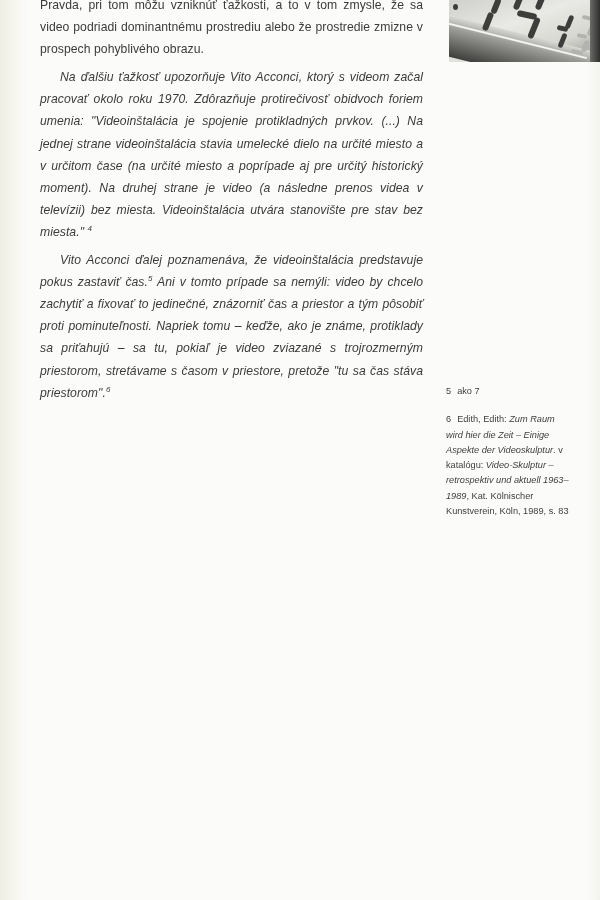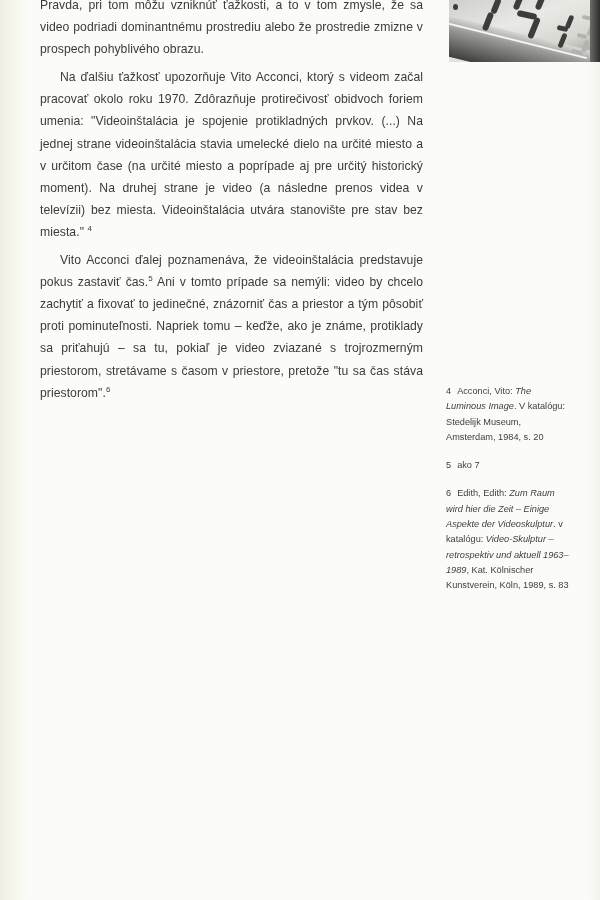--- a/index.html
+++ b/index.html
@@ -37,20 +37,21 @@
       letter-spacing: 0.05px;
       color: #3b3b3b;
     }
     .main-column p {
       margin: 0 0 6px 0;
       text-align: justify;
       text-align-last: left;
     }
     .main-column p.indent {
       text-indent: 20px;
+      font-style: italic;
     }
     sup {
       font-size: 8px;
       line-height: 0;
       vertical-align: 5px;
     }
     .photo {
       position: absolute;
       left: 449px;
       top: 0;
@@ -145,21 +146,18 @@
   <div class="seg faint" style="left:133px;top:16px;width:12px;height:4px;transform:rotate(12deg);"></div>
   <div class="seg faint" style="left:140px;top:22px;width:5px;height:14px;transform:rotate(22deg);"></div>
   <div class="seg faint" style="left:128px;top:34px;width:10px;height:4px;transform:rotate(12deg);"></div>
   <div class="seg faint" style="left:134px;top:40px;width:5px;height:12px;transform:rotate(22deg);"></div>
   <div class="seg faint" style="left:122px;top:50px;width:12px;height:4px;transform:rotate(12deg);"></div>
   <div class="right-dark"></div>
 </div>
 
 <div class="sidenotes">
   <div class="note">
-    <span class="num">4</span><span>Acconci, Vito: </span><em>The Luminous Image</em><span>. V katalógu: Stedelijk Museum, Amsterdam, 1984, s. 20</span>
-  </div>
-  <div class="note">
     <span class="num">5</span><span>ako 7</span>
   </div>
   <div class="note">
     <span class="num">6</span><span>Edith, Edith: </span><em>Zum Raum wird hier die Zeit – Einige Aspekte der Videoskulptur</em><span>. v katalógu: </span><em>Video-Skulptur – retrospektiv und aktuell 1963–1989</em><span>, Kat. Kölnischer Kunstverein, Köln, 1989, s. 83</span>
   </div>
 </div>
 
 </body></html>

